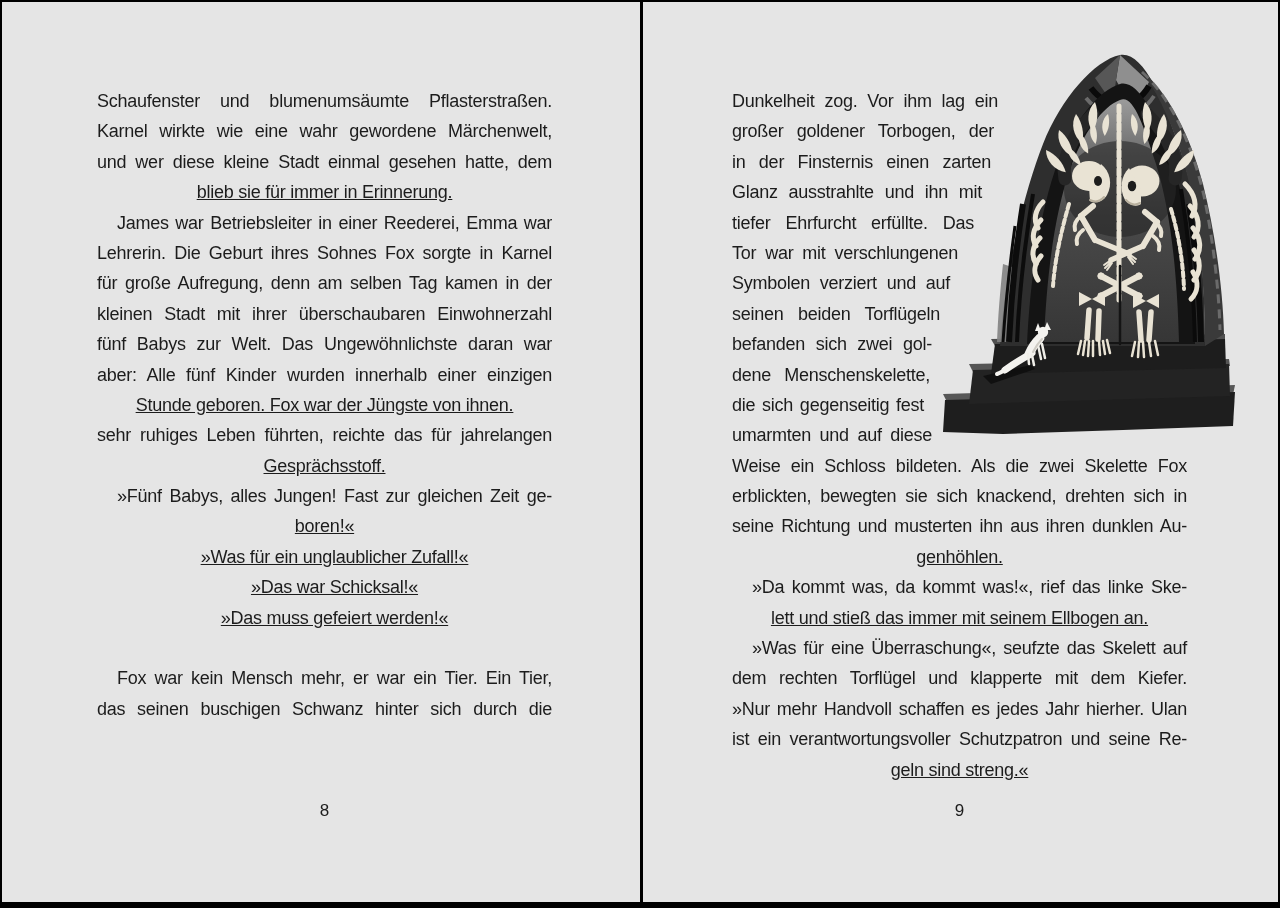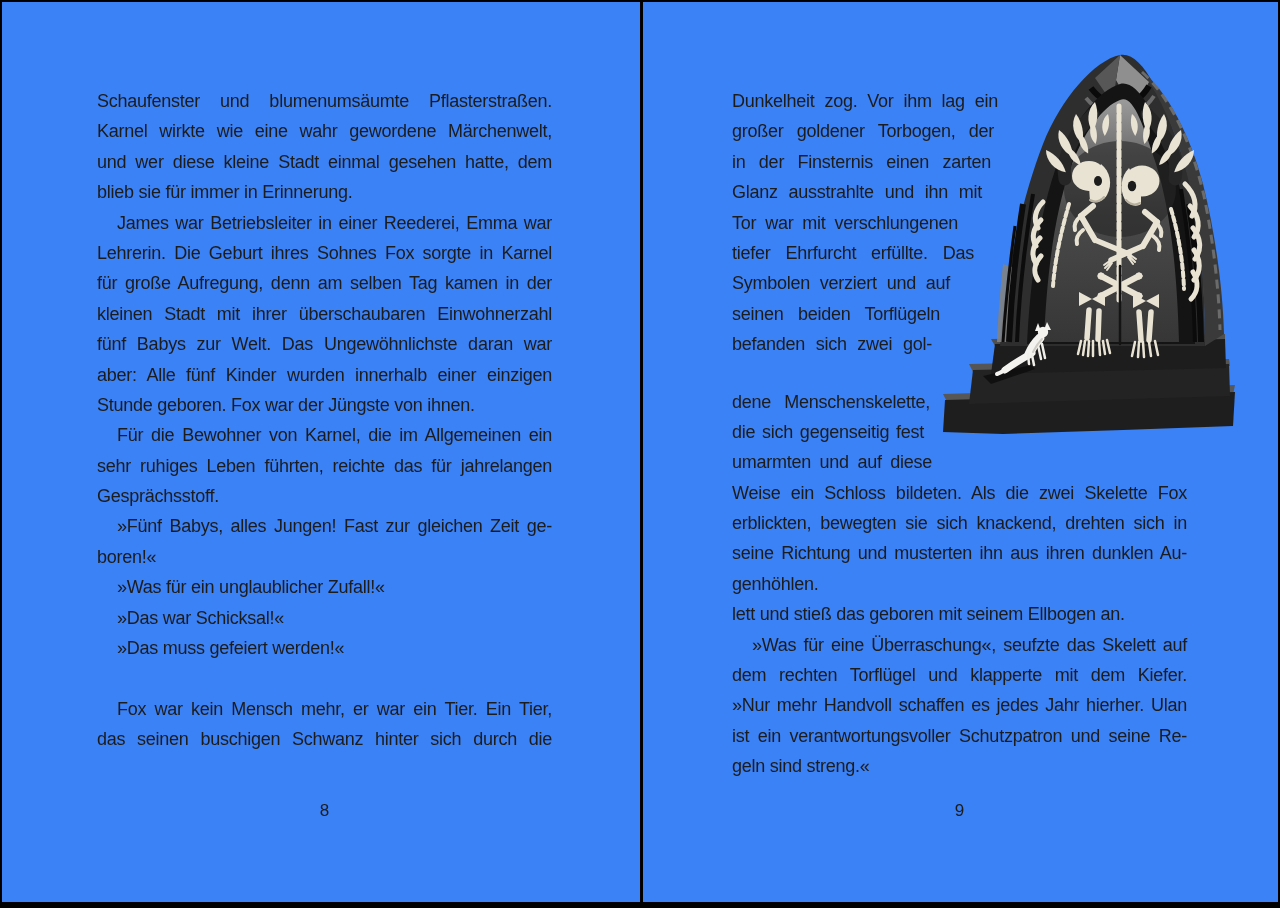--- a/index.html
+++ b/index.html
@@ -1,28 +1,28 @@
 <!DOCTYPE html>
 <html><head>
 <meta charset="utf-8">
 <style>
   html,body{margin:0;padding:0;background:#fff;}
   .spread{
-    position:relative;width:1280px;height:908px;background:#3b82f6;overflow:hidden;
+    position:relative;width:1280px;height:908px;background:#e5e5e5;overflow:hidden;
     box-sizing:border-box;
     border-left:2px solid #000;border-top:2px solid #000;border-right:2px solid #000;border-bottom:6px solid #000;
     font-family:"Liberation Sans",sans-serif;
   }
   .gutter{position:absolute;left:638px;top:0;width:3px;height:100%;background:#000;}
   .textblock{position:absolute;width:455px;color:#1c1c1c;font-size:18px;letter-spacing:-0.25px;}
   .tb-left{left:95px;top:84px;}
   .tb-right{left:730px;top:84px;}
   .tl{height:30.4px;line-height:30.4px;white-space:normal;}
   .just{text-align:justify;text-align-last:justify;}
-  .lft{text-align:left;}
+  .lft{text-align:center;text-decoration:underline;}
   .ind{text-indent:20px;}
   .pagenum{position:absolute;width:455px;text-align:center;font-size:17px;color:#1c1c1c;top:799px;}
   .pn-left{left:95px;}
   .pn-right{left:730px;}
   .illus{position:absolute;left:941px;top:52px;width:300px;height:380px;}
 </style>
 </head>
 <body>
 
 <div class="spread">
@@ -34,52 +34,52 @@
     <div class="tl just">Karnel wirkte wie eine wahr gewordene Märchenwelt,</div>
     <div class="tl just">und wer diese kleine Stadt einmal gesehen hatte, dem</div>
     <div class="tl lft">blieb sie für immer in Erinnerung.</div>
     <div class="tl just ind">James war Betriebsleiter in einer Reederei, Emma war</div>
     <div class="tl just">Lehrerin. Die Geburt ihres Sohnes Fox sorgte in Karnel</div>
     <div class="tl just">für große Aufregung, denn am selben Tag kamen in der</div>
     <div class="tl just">kleinen Stadt mit ihrer überschaubaren Einwohnerzahl</div>
     <div class="tl just">fünf Babys zur Welt. Das Ungewöhnlichste daran war</div>
     <div class="tl just">aber: Alle fünf Kinder wurden innerhalb einer einzigen</div>
     <div class="tl lft">Stunde geboren. Fox war der Jüngste von ihnen.</div>
-    <div class="tl just ind">Für die Bewohner von Karnel, die im Allgemeinen ein</div>
     <div class="tl just">sehr ruhiges Leben führten, reichte das für jahrelangen</div>
     <div class="tl lft">Gesprächsstoff.</div>
     <div class="tl just ind">»Fünf Babys, alles Jungen! Fast zur gleichen Zeit ge-</div>
     <div class="tl lft">boren!«</div>
     <div class="tl lft ind">»Was für ein unglaublicher Zufall!«</div>
     <div class="tl lft ind">»Das war Schicksal!«</div>
     <div class="tl lft ind">»Das muss gefeiert werden!«</div>
     <div class="tl lft"></div>
     <div class="tl just ind">Fox war kein Mensch mehr, er war ein Tier. Ein Tier,</div>
     <div class="tl just">das seinen buschigen Schwanz hinter sich durch die</div>
   </div>
   <div class="pagenum pn-left">8</div>
 
   <div class="textblock tb-right">
     <div class="tl just" style="width: 266px;">Dunkelheit zog. Vor ihm lag ein</div>
     <div class="tl just" style="width: 262px;">großer goldener Torbogen, der</div>
     <div class="tl just" style="width: 259px;">in der Finsternis einen zarten</div>
     <div class="tl just" style="width: 250px;">Glanz ausstrahlte und ihn mit</div>
+    <div class="tl just" style="width: 242px;">tiefer Ehrfurcht erfüllte. Das</div>
     <div class="tl just" style="width: 226px;">Tor war mit verschlungenen</div>
-    <div class="tl just" style="width: 242px;">tiefer Ehrfurcht erfüllte. Das</div>
     <div class="tl just" style="width: 218px;">Symbolen verziert und auf</div>
     <div class="tl just" style="width: 208px;">seinen beiden Torflügeln</div>
     <div class="tl just" style="width: 200px;">befanden sich zwei gol-</div>
-    <div class="tl just" style="width: 198px; margin-top: 27px;">dene Menschenskelette,</div>
+    <div class="tl just" style="width: 198px;">dene Menschenskelette,</div>
     <div class="tl just" style="width: 192px;">die sich gegenseitig fest</div>
     <div class="tl just" style="width: 200px;">umarmten und auf diese</div>
     <div class="tl just">Weise ein Schloss bildeten. Als die zwei Skelette Fox</div>
     <div class="tl just">erblickten, bewegten sie sich knackend, drehten sich in</div>
     <div class="tl just">seine Richtung und musterten ihn aus ihren dunklen Au-</div>
     <div class="tl lft">genhöhlen.</div>
-    <div class="tl lft">lett und stieß das geboren mit seinem Ellbogen an.</div>
+    <div class="tl just ind">»Da kommt was, da kommt was!«, rief das linke Ske-</div>
+    <div class="tl lft">lett und stieß das immer mit seinem Ellbogen an.</div>
     <div class="tl just ind">»Was für eine Überraschung«, seufzte das Skelett auf</div>
     <div class="tl just">dem rechten Torflügel und klapperte mit dem Kiefer.</div>
     <div class="tl just">»Nur mehr Handvoll schaffen es jedes Jahr hierher. Ulan</div>
     <div class="tl just">ist ein verantwortungsvoller Schutzpatron und seine Re-</div>
     <div class="tl lft">geln sind streng.«</div>
   </div>
   <div class="pagenum pn-right">9</div>
 
   <svg class="illus" viewBox="0 0 300 380" role="img" aria-label="Dark pointed stone archway whose double doors bear two golden skeletons embracing; stone steps below with a small white fox looking up">
     <defs>

